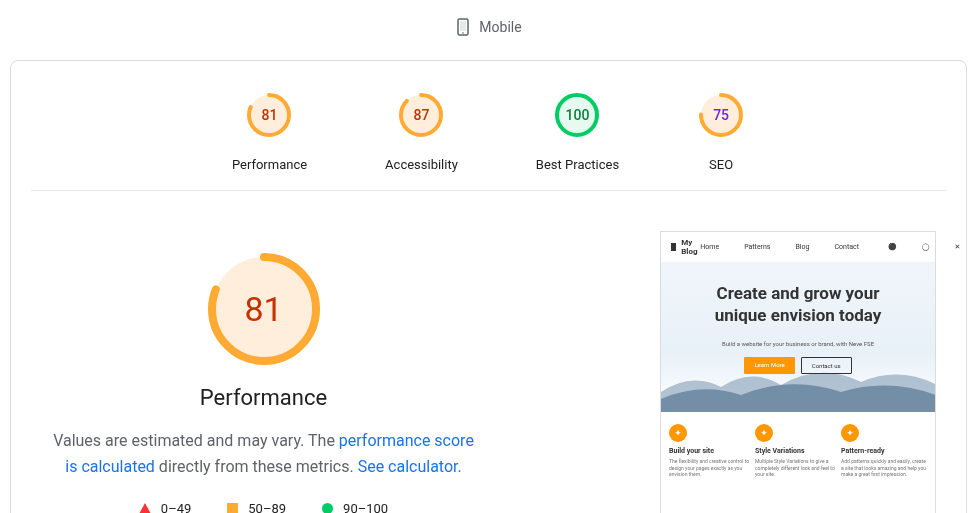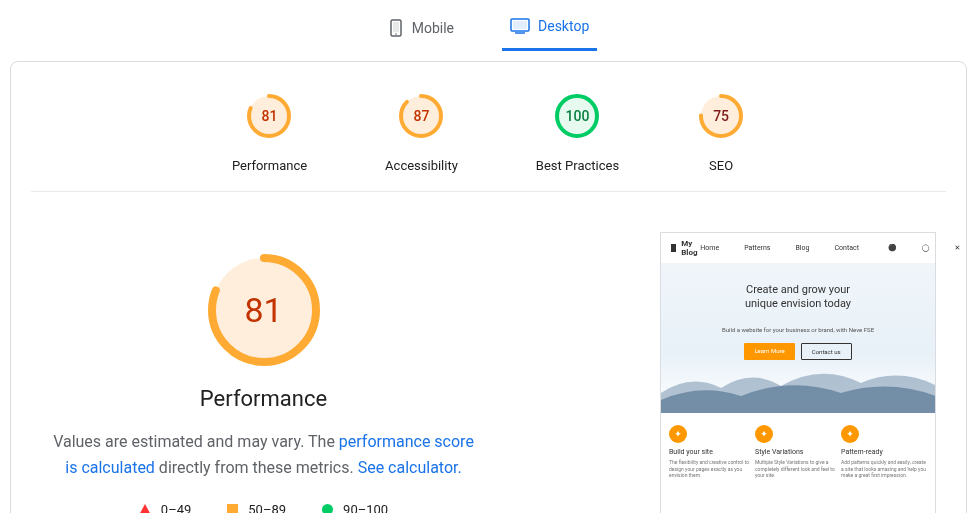--- a/index.html
+++ b/index.html
@@ -27,54 +27,46 @@
 .legend-item { display: flex; align-items: center; gap: 10px; }
 .tri { width: 0; height: 0; border-left: 6px solid transparent; border-right: 6px solid transparent; border-bottom: 11px solid #f33; }
 .sq { width: 11px; height: 11px; background: #fa3; }
 .circ { width: 11px; height: 11px; border-radius: 50%; background: #0c6; }
 .preview { width: 276px; border: 1px solid #dadce0; background: #fff; font-size: 7px; color: #333; }
 .pv-head { display: flex; justify-content: space-between; align-items: center; padding: 6px 10px; }
 .pv-logo { display: flex; align-items: center; gap: 5px; font-weight: bold; font-size: 8px; }
 .pv-nav { display: flex; gap: 25px; align-items: center; font-size: 7px; }
 .pv-hero { position: relative; height: 150px; background: linear-gradient(#f0f5fa 0%, #e8f1f8 60%, #fff 100%); text-align: center; padding-top: 20px; overflow: hidden; }
 .pv-mtn { position: absolute; bottom: 0; left: 0; right: 0; height: 55px; }
-.pv-hero h1 { font-size: 11px; font-weight: normal; line-height: 1.3; margin-bottom: 14px; position: relative; z-index: 1; }
+.pv-hero h1 { font-size: 17px; font-weight: bold; line-height: 1.3; margin-bottom: 14px; position: relative; z-index: 1; }
 .pv-hero p { font-size: 6px; color: #555; margin-bottom: 10px; position: relative; z-index: 1; }
 .pv-btns { display: flex; justify-content: center; gap: 6px; position: relative; z-index: 1; }
 .pv-btn1 { background: #ff9800; color: #fff; padding: 4px 10px; font-size: 6px; border-radius: 1px; }
 .pv-btn2 { border: 1px solid #333; padding: 4px 10px; font-size: 6px; border-radius: 1px; }
 .pv-feats { display: flex; justify-content: space-around; padding: 12px 8px 10px; }
 .pv-feat { width: 88px; }
 .pv-feat-icon { width: 18px; height: 18px; background: #ff9800; border-radius: 50%; margin-bottom: 5px; display: flex; align-items: center; justify-content: center; color: #fff; font-size: 9px; }
-.pv-feat h3 { font-size: 7px; font-weight: normal; margin-bottom: 3px; }
+.pv-feat h3 { font-size: 7px; font-weight: bold; margin-bottom: 3px; }
 .pv-feat p { font-size: 5px; color: #777; line-height: 1.3; }
 .orange-bg { fill: #ffeedb; }
 .orange-fg { stroke: #fa3; }
 .green-bg { fill: #e6faef; }
 .green-fg { stroke: #0c6; }
 </style>
 </head>
 <body>
 
 <div class="tabs">
   <div class="tab">
     <svg width="16" height="18" viewBox="0 0 16 18">
         <rect x="3" y="1" width="10" height="16" rx="1.5" fill="none" stroke="#5f6368" stroke-width="1.5"></rect>
         <rect x="5" y="3" width="6" height="10" fill="#5f6368" opacity="0.15"></rect>
         <circle cx="8" cy="15" r="0.8" fill="#5f6368"></circle>
       </svg>
     <span>Mobile</span>
-  </div>
-  <div class="tab active">
-    <svg width="20" height="16" viewBox="0 0 20 16">
-        <rect x="1" y="1" width="18" height="12" rx="1" fill="none" stroke="#1a73e8" stroke-width="1.5"></rect>
-        <rect x="3" y="3" width="14" height="8" fill="#1a73e8" opacity="0.12"></rect>
-        <line x1="5" y1="15" x2="15" y2="15" stroke="#1a73e8" stroke-width="1.5"></line>
-      </svg>
-    <span>Desktop</span>
   </div>
 </div>
 
 <div class="content">
   <div class="gauges" id="gauges">
     <div class="gauge-item">
       <div class="gauge">
         <svg width="48" height="48">
             <circle cx="24" cy="24" r="20" class="orange-bg"></circle>
             <circle cx="24" cy="24" r="20" fill="none" stroke-width="4" class="orange-fg" stroke-dasharray="125.66370614359172" stroke-dashoffset="23.87610416728242" stroke-linecap="round"></circle>
@@ -102,21 +94,21 @@
         <div class="gauge-val" style="color:#0a8040">100</div>
       </div>
       <div class="gauge-label">Best Practices</div>
     </div>
     <div class="gauge-item">
       <div class="gauge">
         <svg width="48" height="48">
             <circle cx="24" cy="24" r="20" class="orange-bg"></circle>
             <circle cx="24" cy="24" r="20" fill="none" stroke-width="4" class="orange-fg" stroke-dasharray="125.66370614359172" stroke-dashoffset="31.41592653589793" stroke-linecap="round"></circle>
           </svg>
-        <div class="gauge-val" style="color:#7f1d1d">75</div>
+        <div class="gauge-val" style="color:#6d28d9">75</div>
       </div>
       <div class="gauge-label">SEO</div>
     </div>
     </div>
   <hr class="hr">
   <div class="lower">
     <div class="perf-block">
       <div class="big-gauge">
         <svg width="116" height="116">
             <circle cx="58" cy="58" r="52" class="orange-bg"></circle>

